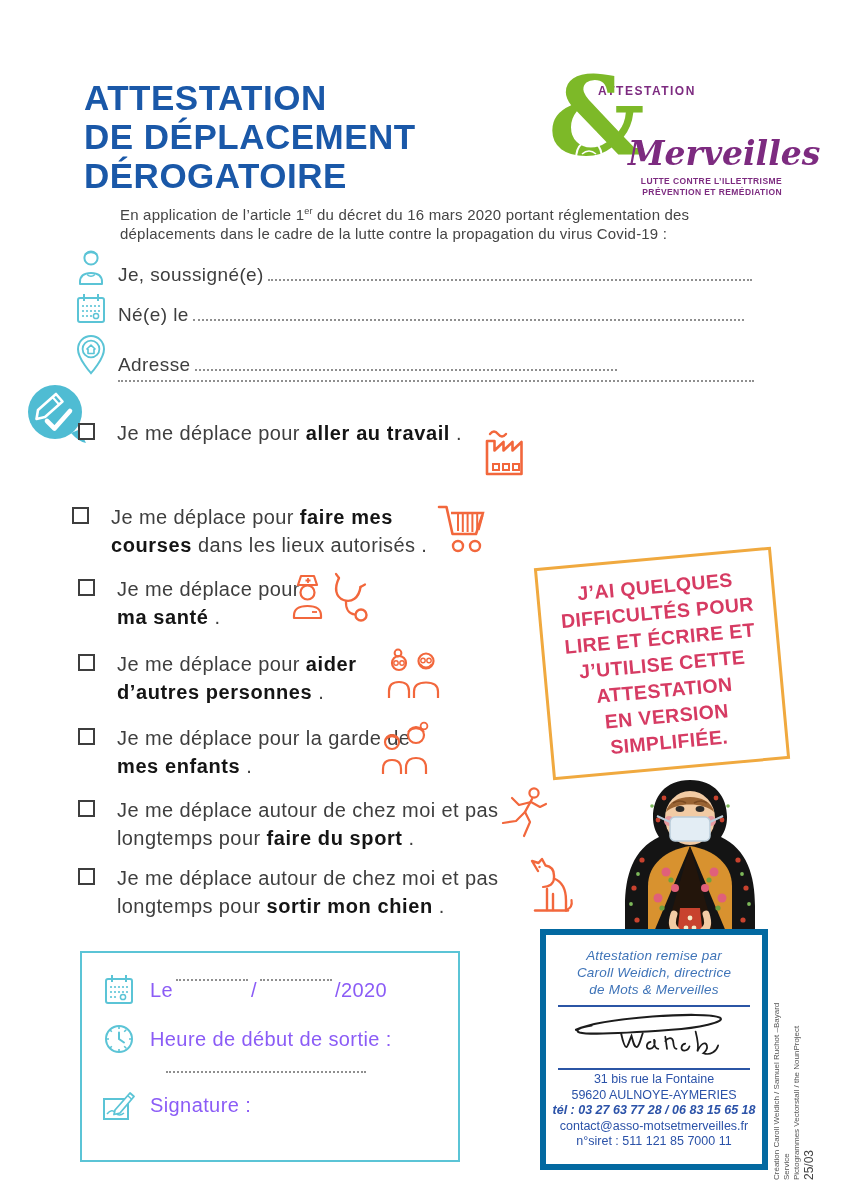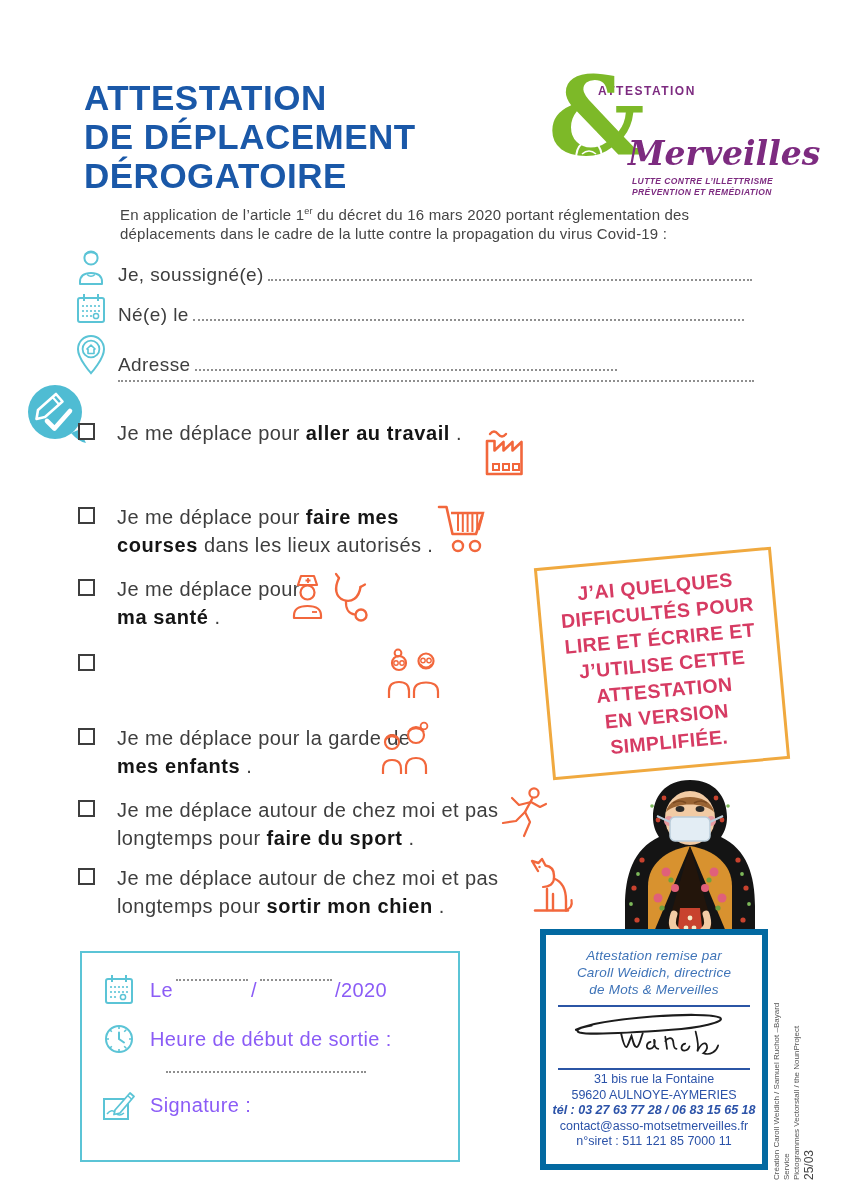--- a/index.html
+++ b/index.html
@@ -16,21 +16,21 @@
   .logo-association { position:absolute; left:46px; top:4px; font-size:12px; font-weight:700;
     letter-spacing:1.5px; }
   .logo-amp { position:absolute; left:-4px; top:-18px; font-family:"DejaVu Serif", serif;
     font-weight:700; font-size:108px; color:#7DB928; line-height:108px; }
   .logo-doll { position:absolute; left:22px; top:48px; }
   .logo-name1 { position:absolute; left:62px; top:12px; font-family:"DejaVu Serif", serif;
     font-style:italic; font-weight:700; font-size:40px; }
   .logo-name2 { position:absolute; left:76px; top:54px; font-family:"DejaVu Serif", serif;
     font-style:italic; font-weight:700; font-size:33px; }
   .logo-tagline { position:absolute; left:80px; top:96px; font-size:8.5px; font-weight:700;
-    letter-spacing:.4px; line-height:11px; text-align:left; width:150px;font-style:italic; }
+    letter-spacing:.4px; line-height:11px; text-align:right; width:150px; }
   
   .intro { position:absolute; left:120px; top:202px; width:610px; font-size:15px;
     color:#454545; line-height:19px; letter-spacing:.2px; }
   .intro sup { font-size:9px; }
   
   .field-row { position:absolute; left:74px; display:flex; align-items:flex-end; }
   .field-icon { width:34px; flex:none; margin-right:10px; }
   .field-label { font-size:19px; color:#3E3E3E; letter-spacing:.4px; white-space:nowrap; }
   .dots { border-bottom:2.5px dotted #8F8F8F; flex:1 1 auto; height:1px; margin:0 2px 5px 4px; }
   .badge { position:absolute; left:26px; top:383px; }
@@ -169,21 +169,21 @@
     <div class="chk-text" style="width:400px;"><span>Je me déplace pour </span><strong>aller au travail</strong><span> .</span></div>
   </div>
   <svg class="orange-icon" style="left:478px; top:424px;" width="56" height="54" viewBox="0 0 56 54">
     <path d="M12,10 q4,-5 8,0 q4,5 8,0" fill="none" stroke="#F2673C" stroke-width="2.4" stroke-linecap="round"></path>
     <path d="M9,50 V17 h7.5 v9.5 l9,-8.5 v8.5 l9,-8.5 v8.5 l9,-8.5 V50 z" fill="none" stroke="#F2673C" stroke-width="2.6" stroke-linejoin="round"></path>
     <rect x="15" y="40" width="6" height="6" fill="none" stroke="#F2673C" stroke-width="2"></rect>
     <rect x="25" y="40" width="6" height="6" fill="none" stroke="#F2673C" stroke-width="2"></rect>
     <rect x="35" y="40" width="6" height="6" fill="none" stroke="#F2673C" stroke-width="2"></rect>
   </svg>
 
-  <div class="chk-row" style="left:78px; top:503px;">
+  <div class="chk-row" style="left:72px; top:503px;">
     <span class="checkbox"></span>
     <div class="chk-text" style="width:330px;"><span>Je me déplace pour </span><strong>faire mes courses</strong><span> dans les lieux autorisés .</span></div>
   </div>
   <svg class="orange-icon" style="left:436px; top:500px;" width="52" height="56" viewBox="0 0 52 56">
     <path d="M3,7 h7.5 l6,27 h23.5 l6,-18" fill="none" stroke="#F2673C" stroke-width="2.6" stroke-linecap="round" stroke-linejoin="round"></path>
     <path d="M15,13 h32 l-4.5,17" fill="none" stroke="#F2673C" stroke-width="2.4"></path>
     <path d="M22,14 v17 M26.8,14 v18 M31.6,14 v18 M36.4,14 v18 M41.2,14 v16" stroke="#F2673C" stroke-width="2"></path>
     <circle cx="22" cy="46" r="5" fill="none" stroke="#F2673C" stroke-width="2.4"></circle>
     <circle cx="39" cy="46" r="5" fill="none" stroke="#F2673C" stroke-width="2.4"></circle>
   </svg>
@@ -199,20 +199,21 @@
     <path d="M12,48 v-2.5 q0,-9.5 13.5,-9.5 q13.5,0 13.5,9.5 V48 z" fill="none" stroke="#F2673C" stroke-width="2.2" stroke-linejoin="round"></path>
     <path d="M30,42 h5" stroke="#F2673C" stroke-width="1.8"></path>
     <path d="M57,8 c-5,10 -3.5,19 4.5,22 c8,3 15.5,-2 17,-13" fill="none" stroke="#F2673C" stroke-width="2.4" stroke-linecap="round"></path>
     <path d="M57,8 l-3,-4 M78.5,17 l4.5,-2.5" stroke="#F2673C" stroke-width="2.2" stroke-linecap="round"></path>
     <path d="M64,31 c-.5,8 3,13 9,13.5" fill="none" stroke="#F2673C" stroke-width="2.2" stroke-linecap="round"></path>
     <circle cx="79" cy="45" r="5.5" fill="none" stroke="#F2673C" stroke-width="2.4"></circle>
   </svg>
 
   <div class="chk-row" style="left:78px; top:650px;">
     <span class="checkbox"></span>
+    <div class="chk-text" style="width:310px;"><span>Je me déplace pour </span><strong>aider d’autres personnes</strong><span> .</span></div>
   </div>
   <svg class="orange-icon" style="left:385px; top:646px;" width="58" height="54" viewBox="0 0 58 54">
     <circle cx="13" cy="7" r="3.4" fill="none" stroke="#F2673C" stroke-width="2"></circle>
     <circle cx="14" cy="17" r="7" fill="none" stroke="#F2673C" stroke-width="2.2"></circle>
     <circle cx="11" cy="17" r="2.2" fill="none" stroke="#F2673C" stroke-width="1.4"></circle>
     <circle cx="17" cy="17" r="2.2" fill="none" stroke="#F2673C" stroke-width="1.4"></circle>
     <path d="M4,52 v-7 q0,-9 10,-9 q10,0 10,9 v7" fill="none" stroke="#F2673C" stroke-width="2.2" stroke-linejoin="round"></path>
     <circle cx="41" cy="15" r="7.5" fill="none" stroke="#F2673C" stroke-width="2.2"></circle>
     <circle cx="38" cy="14.5" r="2.2" fill="none" stroke="#F2673C" stroke-width="1.4"></circle>
     <circle cx="44" cy="14.5" r="2.2" fill="none" stroke="#F2673C" stroke-width="1.4"></circle>

